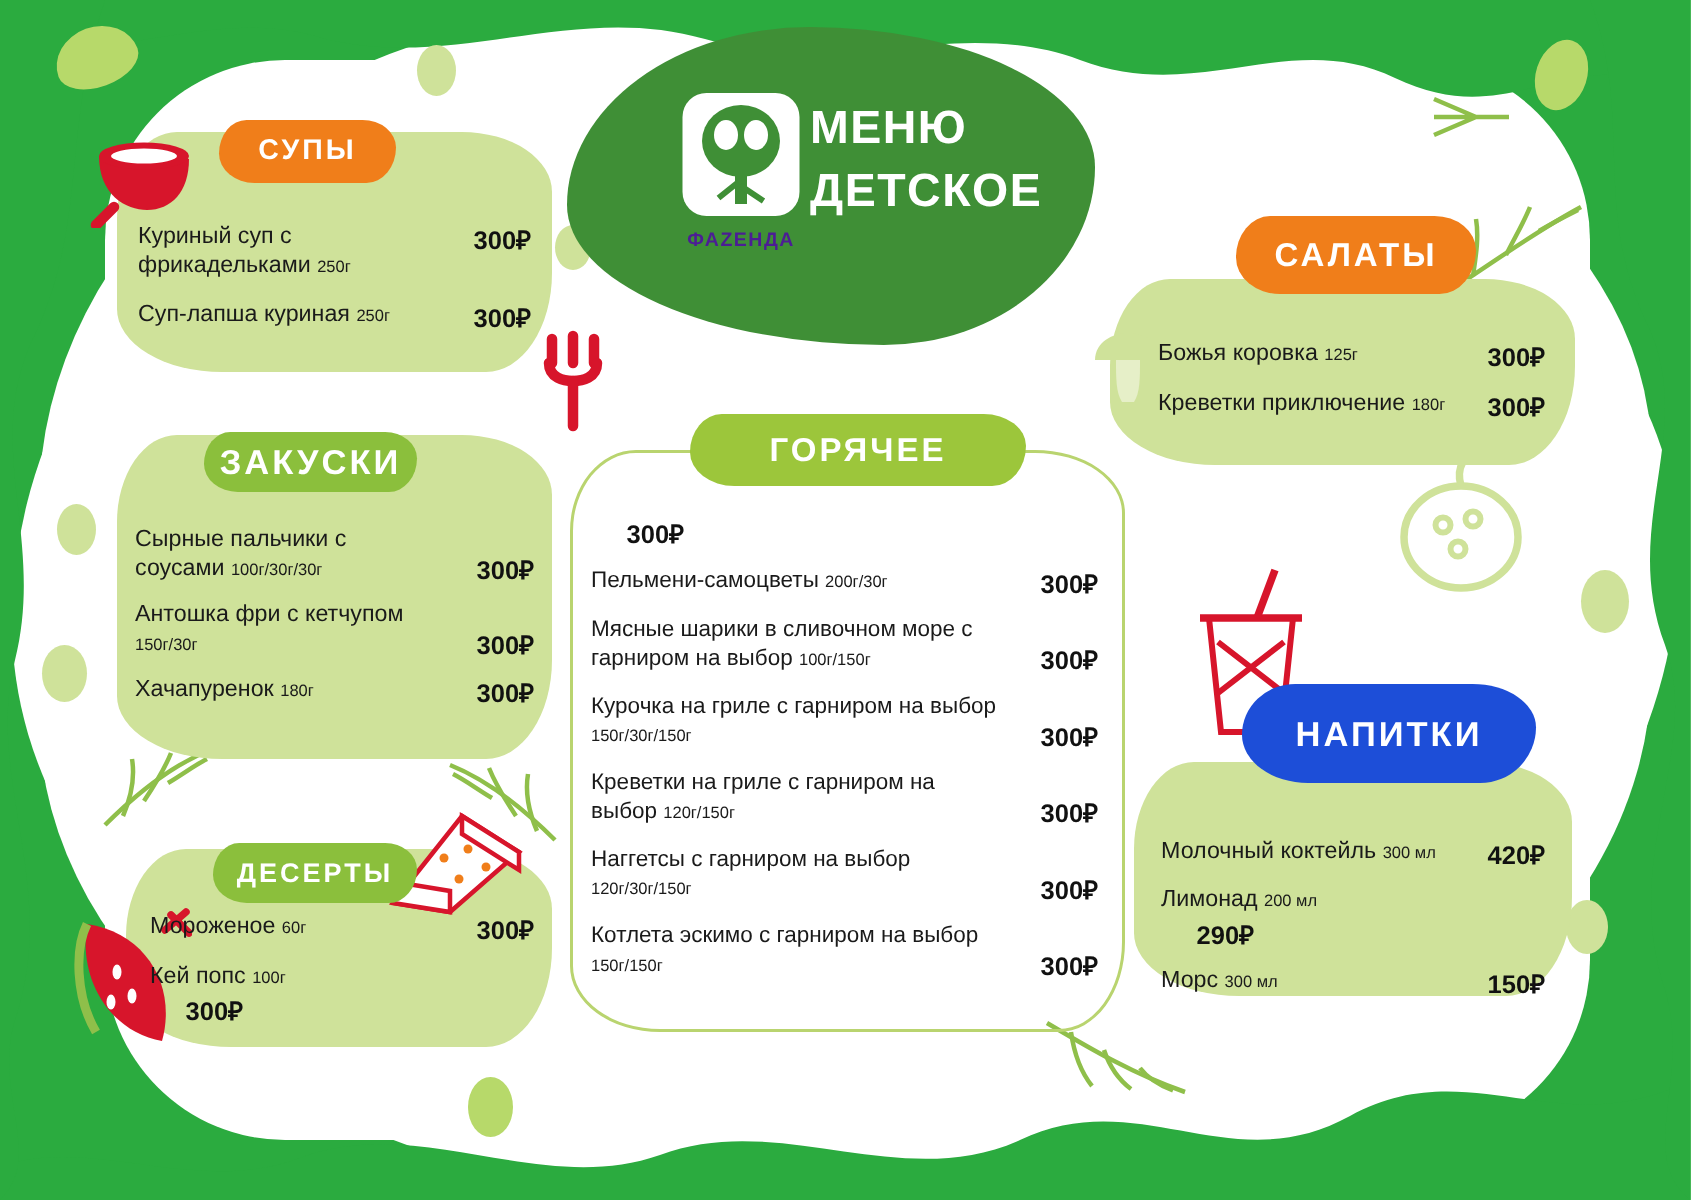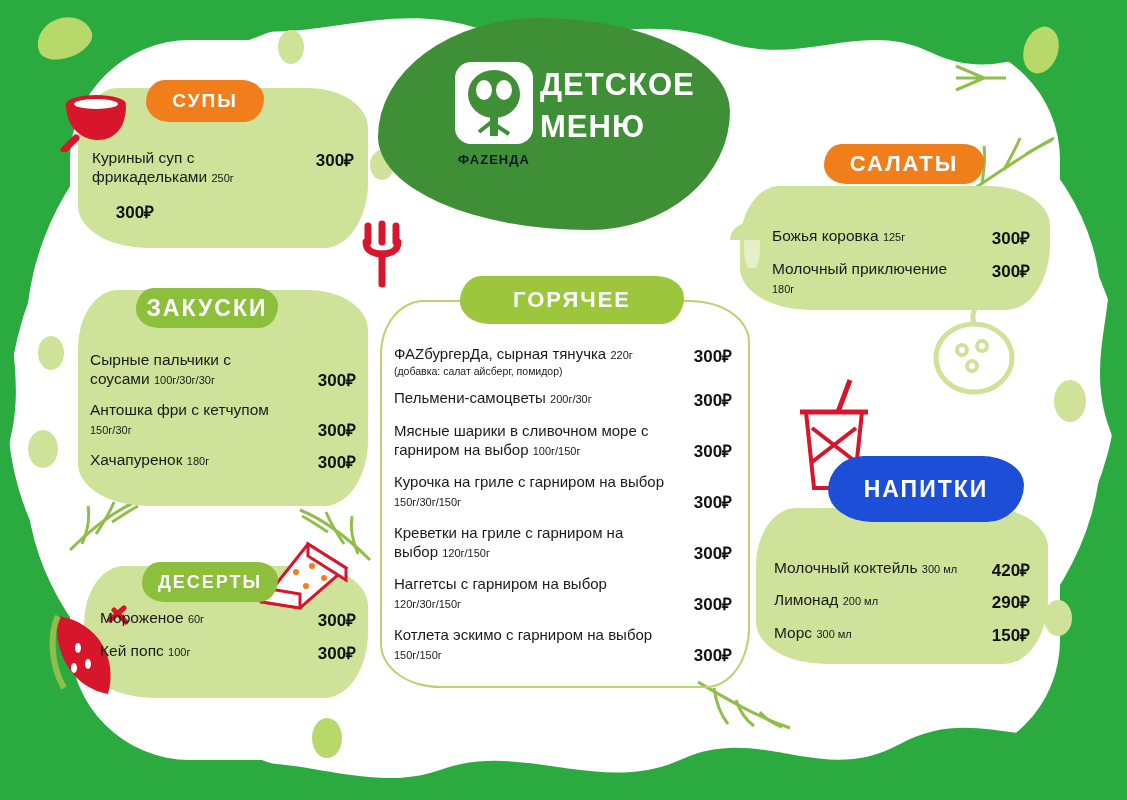--- a/index.html
+++ b/index.html
@@ -69,21 +69,21 @@
     position:absolute;left:540px;top:64px;width:200px;
     color:#ffffff;font-size:31px;line-height:42px;font-weight:bold;
     letter-spacing:1px;
   }
   .logo-box{
     position:absolute;left:455px;top:62px;width:78px;height:82px;
     background:#ffffff;border-radius:16px;
   }
   .logo-label{
     position:absolute;left:444px;top:152px;width:100px;text-align:center;
-    color:#0f172a;font-size:13px;font-weight:bold;letter-spacing:1px;
+    color:#4c1d95;font-size:13px;font-weight:bold;letter-spacing:1px;
   }
 
   
   .items{position:absolute;}
   .row{
     display:flex;align-items:flex-start;
     margin-bottom:9px;
   }
   .row .nm{
     flex:1;
@@ -181,41 +181,43 @@
     <svg width="78" height="82">
       <ellipse cx="39" cy="32" rx="26" ry="24" fill="#3f8f36"></ellipse>
       <ellipse cx="29" cy="28" rx="8" ry="10" fill="#ffffff"></ellipse>
       <ellipse cx="49" cy="28" rx="8" ry="10" fill="#ffffff"></ellipse>
       <rect x="35" y="50" width="8" height="24" fill="#3f8f36"></rect>
       <path d="M39,58 L24,70 M39,62 L54,72" stroke="#3f8f36" stroke-width="4" fill="none"></path>
     </svg>
   </div>
   <div class="logo-label">ФАZЕНДА</div>
   <div class="title-text">
+    <div>МЕНЮ</div>
     <div>ДЕТСКОЕ</div>
-    <div>МЕНЮ</div>
   </div>
 
   <div class="card" style="left:78px;top:88px;width:290px;height:160px;"></div>
   <svg style="position:absolute;left:58px;top:82px;" width="72" height="70">
     <path d="M8,22 C8,48 26,58 40,58 C56,58 68,46 68,24 Z" fill="#d7152b"></path>
     <ellipse cx="38" cy="22" rx="30" ry="9" fill="#d7152b"></ellipse>
     <ellipse cx="38" cy="22" rx="22" ry="5" fill="#ffffff"></ellipse>
     <path d="M18,56 L6,68" stroke="#d7152b" stroke-width="7" stroke-linecap="round"></path>
   </svg>
   <div class="pill pill-orange" style="left:146px;top:80px;width:118px;height:42px;font-size:19px;">
     <span>СУПЫ</span>
   </div>
   <div class="items" style="left:92px;top:148px;width:262px;">
     <div class="row">
       <div class="nm"><span>Куриный суп с фрикадельками</span>
         <span class="gr">250г</span></div>
       <div class="pr">300₽</div>
     </div>
     <div class="row" style="margin-top:12px;">
+      <div class="nm"><span>Суп-лапша куриная</span>
+        <span class="gr">250г</span></div>
       <div class="pr">300₽</div>
     </div>
   </div>
 
   <div class="card" style="left:78px;top:290px;width:290px;height:216px;"></div>
   <div class="pill pill-green" style="left:136px;top:288px;width:142px;height:40px;font-size:23px;">
     <span>ЗАКУСКИ</span>
   </div>
   <div class="items" style="left:90px;top:350px;width:266px;">
     <div class="row">
@@ -259,21 +261,21 @@
   </svg>
   <div class="pill pill-green" style="left:142px;top:562px;width:136px;height:40px;font-size:18px;">
     <span>ДЕСЕРТЫ</span>
   </div>
   <div class="items" style="left:100px;top:608px;width:256px;">
     <div class="row">
       <div class="nm"><span>Мороженое</span>
         <span class="gr">60г</span></div>
       <div class="pr">300₽</div>
     </div>
-    <div class="row" style="margin-top:10px;">
+    <div class="row" style="margin-top:10px;flex-direction:column;">
       <div class="nm"><span>Кей попс</span>
         <span class="gr">100г</span></div>
       <div class="pr">300₽</div>
     </div>
   </div>
 
   <div class="card outline" style="left:380px;top:300px;width:366px;height:384px;"></div>
   <svg style="position:absolute;left:356px;top:220px;" width="52" height="70">
     <g stroke="#d7152b" stroke-width="7" stroke-linecap="round" fill="none">
       <path d="M12,6 L12,22"></path>
@@ -281,23 +283,20 @@
         <path d="M40,6 L40,22"></path>
       <path d="M10,22 C10,32 20,34 26,34 C32,34 42,32 42,22"></path>
       <path d="M26,34 L26,64"></path>
     </g>
   </svg>
   <div class="pill pill-lgreen" style="left:460px;top:276px;width:224px;height:48px;font-size:22px;">
     <span>ГОРЯЧЕЕ</span>
   </div>
   <div class="items hot" style="left:394px;top:344px;width:338px;">
     <div class="row">
-      <div class="nm"><span>ФАZбургерДа, сырная тянучка</span>
-        <span class="gr">220г</span>
-        <span class="sub">(добавка: салат айсберг, помидор)</span></div>
       <div class="pr">300₽</div>
     </div>
     <div class="row">
       <div class="nm"><span>Пельмени-самоцветы</span>
         <span class="gr">200г/30г</span></div>
       <div class="pr">300₽</div>
     </div>
     <div class="row">
       <div class="nm"><span>Мясные шарики в сливочном море с гарниром на выбор</span>
         <span class="gr">100г/150г</span></div>
@@ -323,31 +322,31 @@
         <span class="gr">150г/150г</span></div>
       <div class="pr" style="margin-top:18px;">300₽</div>
     </div>
   </div>
 
   <div class="card" style="left:740px;top:186px;width:310px;height:124px;"></div>
   <svg style="position:absolute;left:722px;top:218px;" width="60" height="56">
     <path d="M8,22 C8,10 20,4 30,4 C40,4 52,10 52,22 Z" fill="#cfe29a"></path>
     <path d="M22,22 C22,34 22,44 26,50 L34,50 C38,44 38,34 38,22 Z" fill="#e6efc8"></path>
   </svg>
-  <div class="pill pill-orange" style="left:824px;top:144px;width:160px;height:40px;font-size:22px;">
+  <div class="pill pill-orange" style="left:824px;top:144px;width:160px;height:52px;font-size:22px;">
     <span>САЛАТЫ</span>
   </div>
   <div class="items" style="left:772px;top:226px;width:258px;">
     <div class="row">
       <div class="nm"><span>Божья коровка</span>
         <span class="gr">125г</span></div>
       <div class="pr">300₽</div>
     </div>
     <div class="row" style="margin-top:10px;">
-      <div class="nm"><span>Молочный приключение</span>
+      <div class="nm"><span>Креветки приключение</span>
         <span class="gr">180г</span></div>
       <div class="pr">300₽</div>
     </div>
   </div>
 
   <div class="card" style="left:756px;top:508px;width:292px;height:156px;"></div>
   <svg style="position:absolute;left:786px;top:378px;" width="96" height="120">
     <path d="M20,34 L76,34 L68,110 L28,110 Z" fill="none" stroke="#d7152b" stroke-width="4"></path>
     <path d="M14,34 L82,34" stroke="#d7152b" stroke-width="5"></path>
     <path d="M52,34 L64,2" stroke="#d7152b" stroke-width="5"></path>
@@ -355,21 +354,21 @@
   </svg>
   <div class="pill pill-red" style="left:828px;top:456px;width:196px;height:66px;font-size:23px;">
     <span>НАПИТКИ</span>
   </div>
   <div class="items" style="left:774px;top:558px;width:256px;">
     <div class="row">
       <div class="nm"><span>Молочный коктейль</span>
         <span class="gr">300 мл</span></div>
       <div class="pr">420₽</div>
     </div>
-    <div class="row" style="">
+    <div class="row" style="flex-direction:column;">
       <div class="nm"><span>Лимонад</span>
         <span class="gr">200 мл</span></div>
       <div class="pr">290₽</div>
     </div>
     <div class="row" style="margin-top:10px;">
       <div class="nm"><span>Морс</span>
         <span class="gr">300 мл</span></div>
       <div class="pr">150₽</div>
     </div>
   </div>

